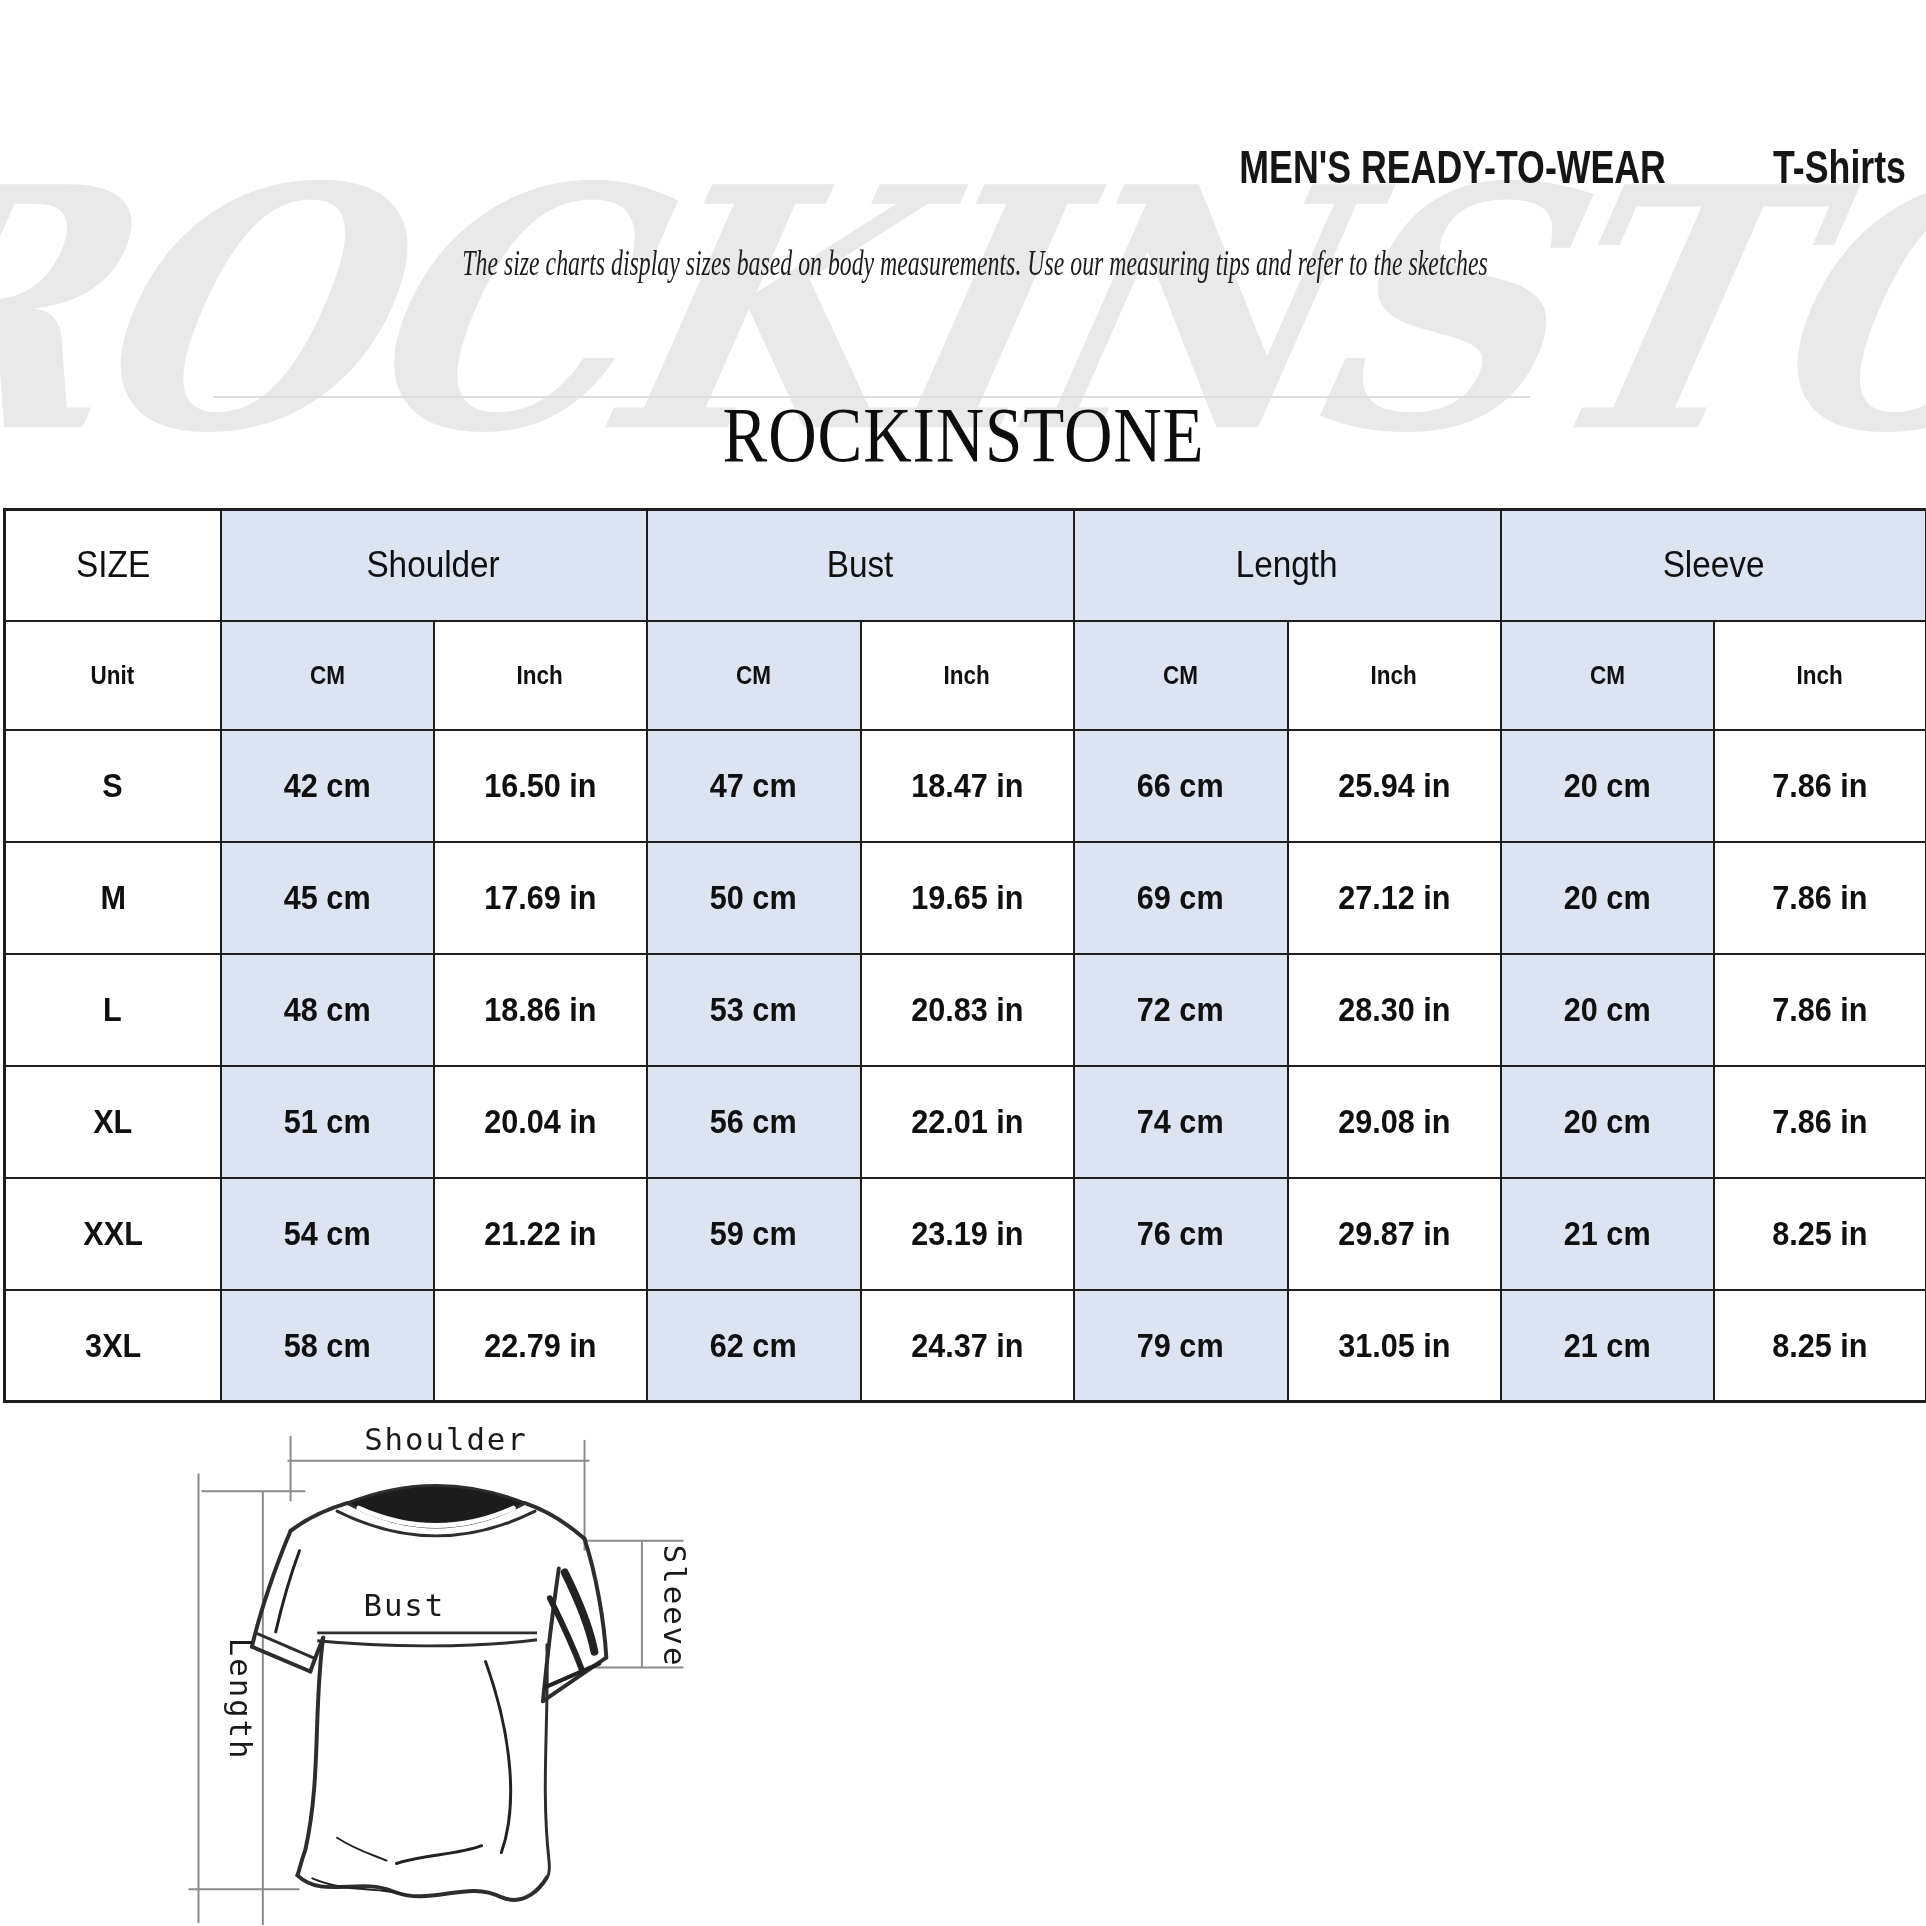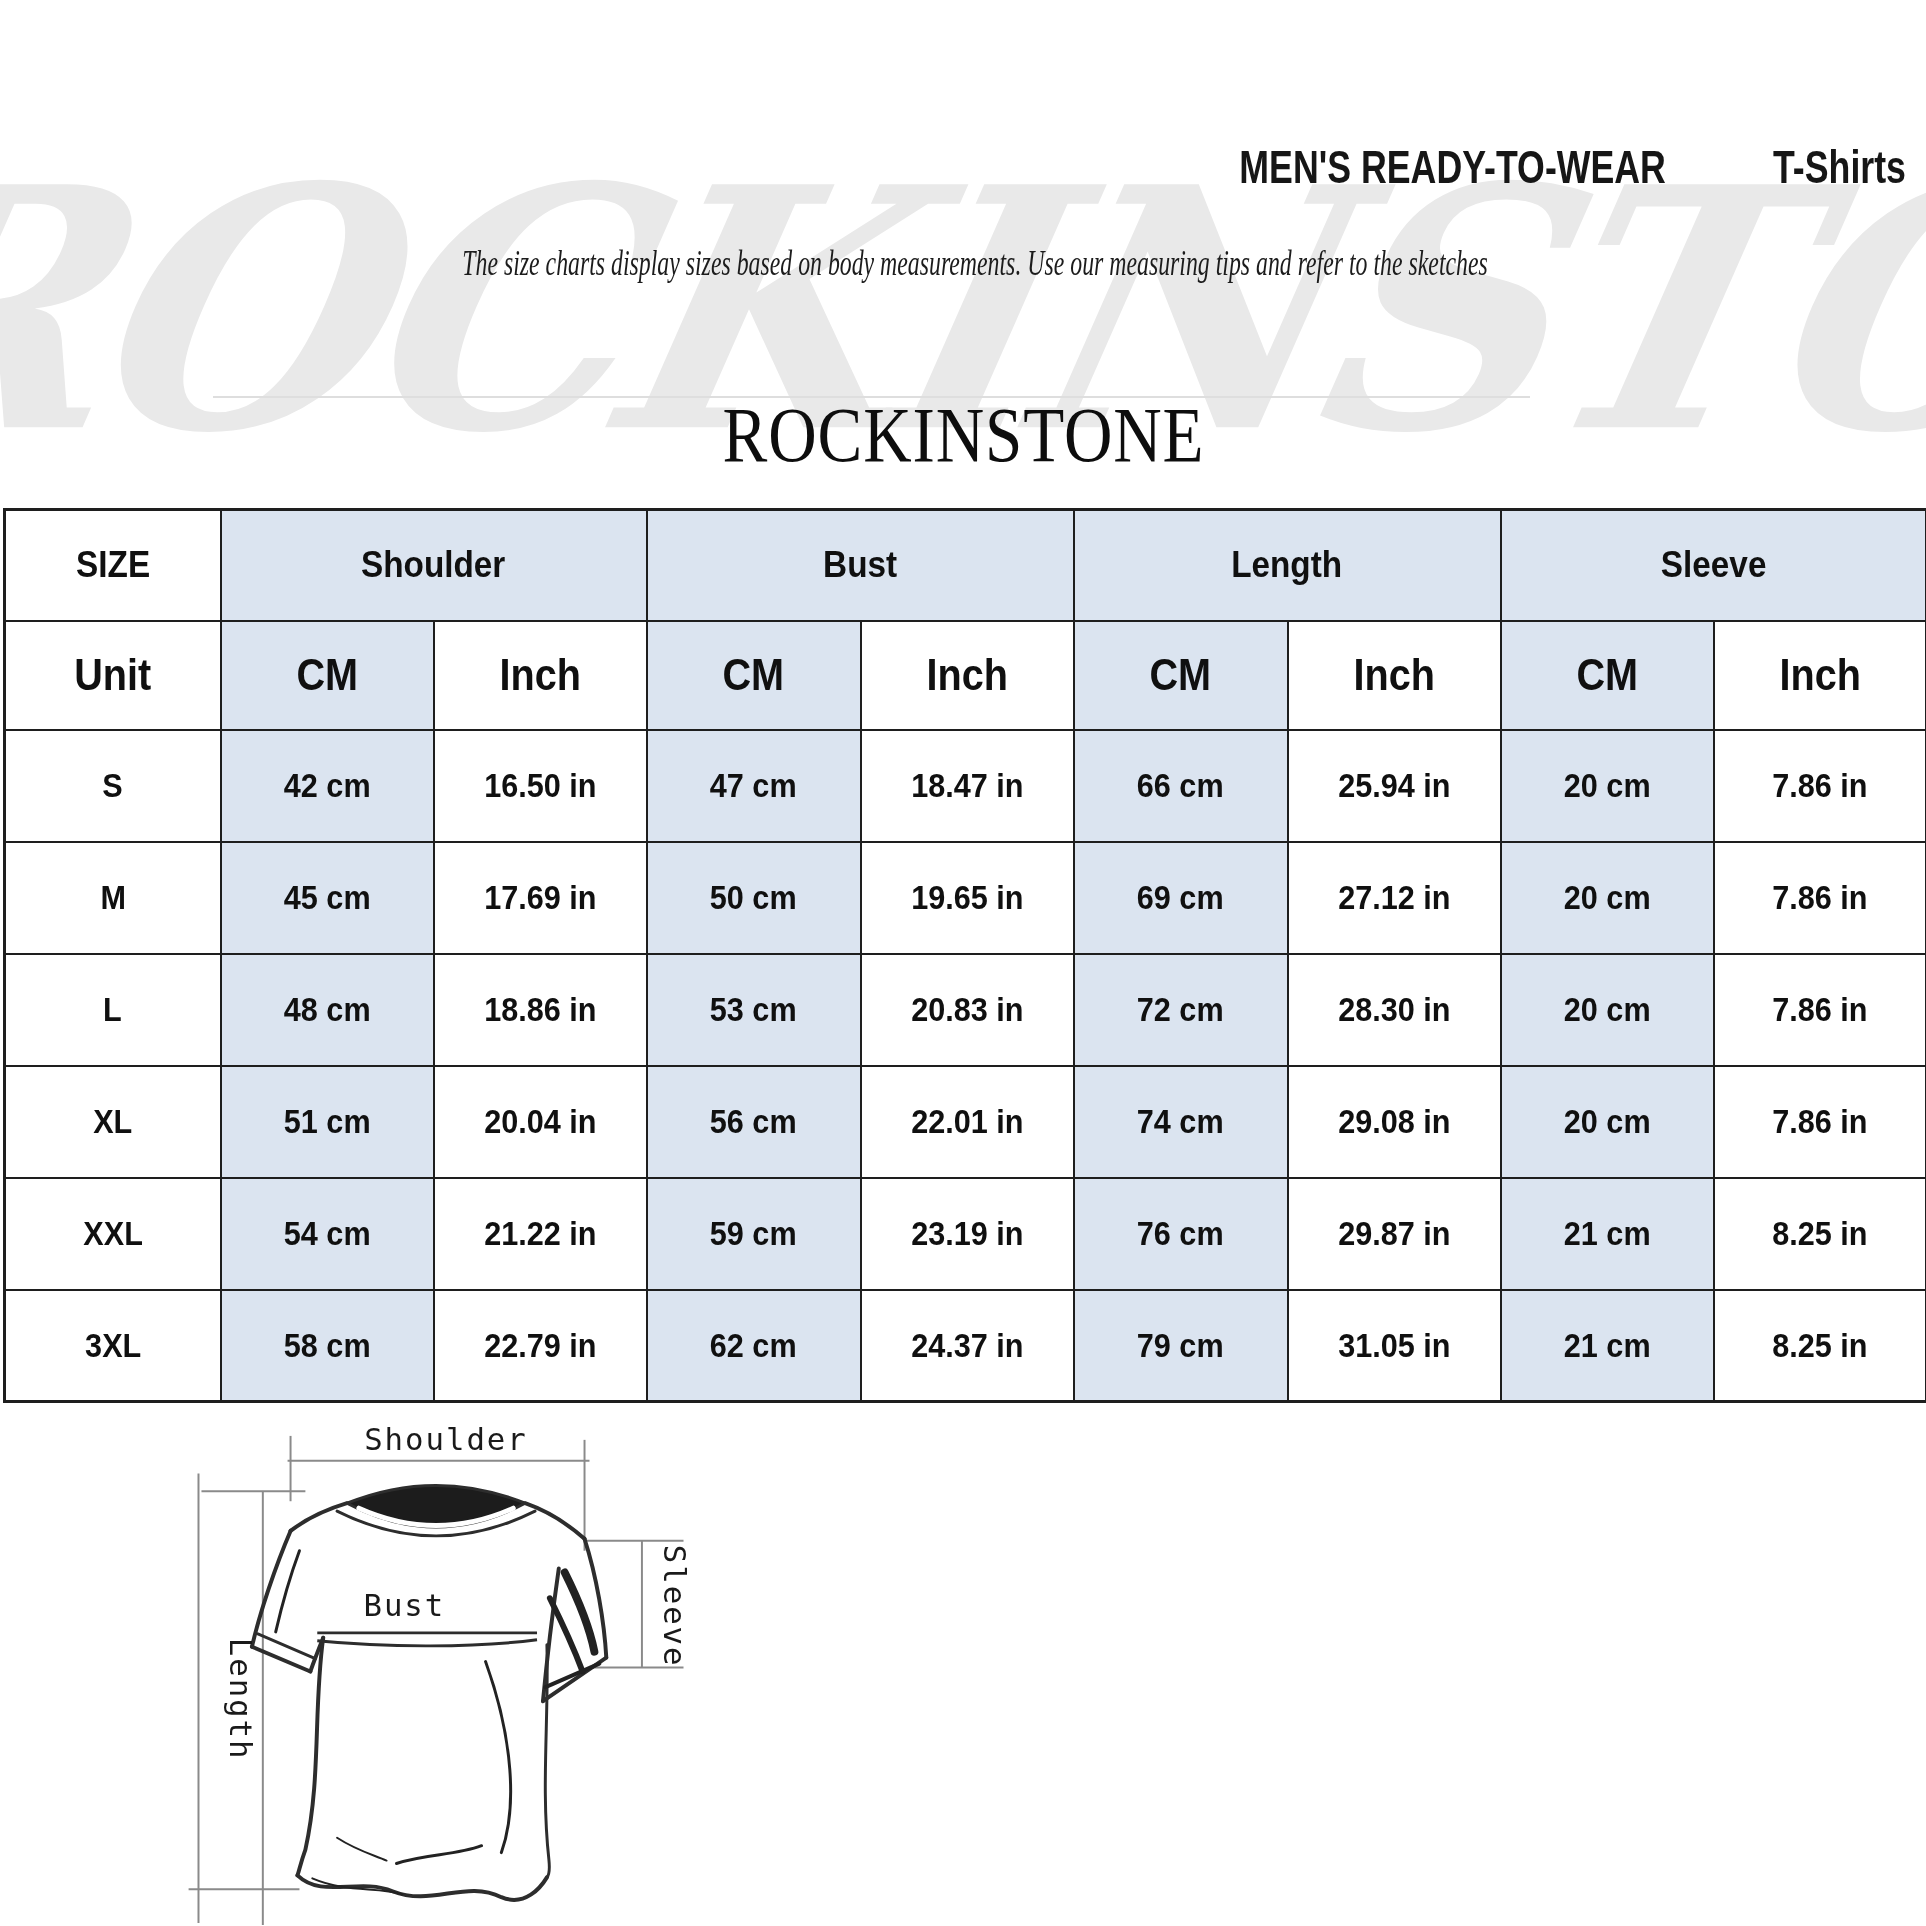--- a/index.html
+++ b/index.html
@@ -46,22 +46,22 @@
     border:3px solid #1e1e1e;
   }
   .size-table th,.size-table td{
     border:2px solid #1e1e1e;text-align:center;vertical-align:middle;padding:0;
     color:#101010;background:#ffffff;
   }
   .size-table .blue{background:#dbe4f0;}
   .size-table tr.group-row{height:111px;}
   .size-table tr.unit-row{height:109px;}
   .size-table tr.data-row{height:112px;}
-  .size-table .g{font-size:37px;font-weight:700;}
-  .size-table .u{font-size:44px;font-weight:700;}
+  .size-table .g{font-size:37px;font-weight:400;}
+  .size-table .u{font-size:25px;font-weight:700;}
   .size-table .v{font-size:34px;font-weight:700;}
   .cnd{display:inline-block;white-space:nowrap;transform:scaleX(0.9);transform-origin:center;}
   
   .diagram{position:absolute;top:1412px;left:149px;width:584px;height:515px;z-index:2;}
   .note{position:absolute;top:1447px;left:794px;width:1129px;z-index:2;}
   .note .note-title{
     font-size:57px;font-weight:700;transform:scaleX(0.9);transform-origin:left top;
     margin-bottom:36px;color:#0b0b0b;
   }
   .note .note-line{

